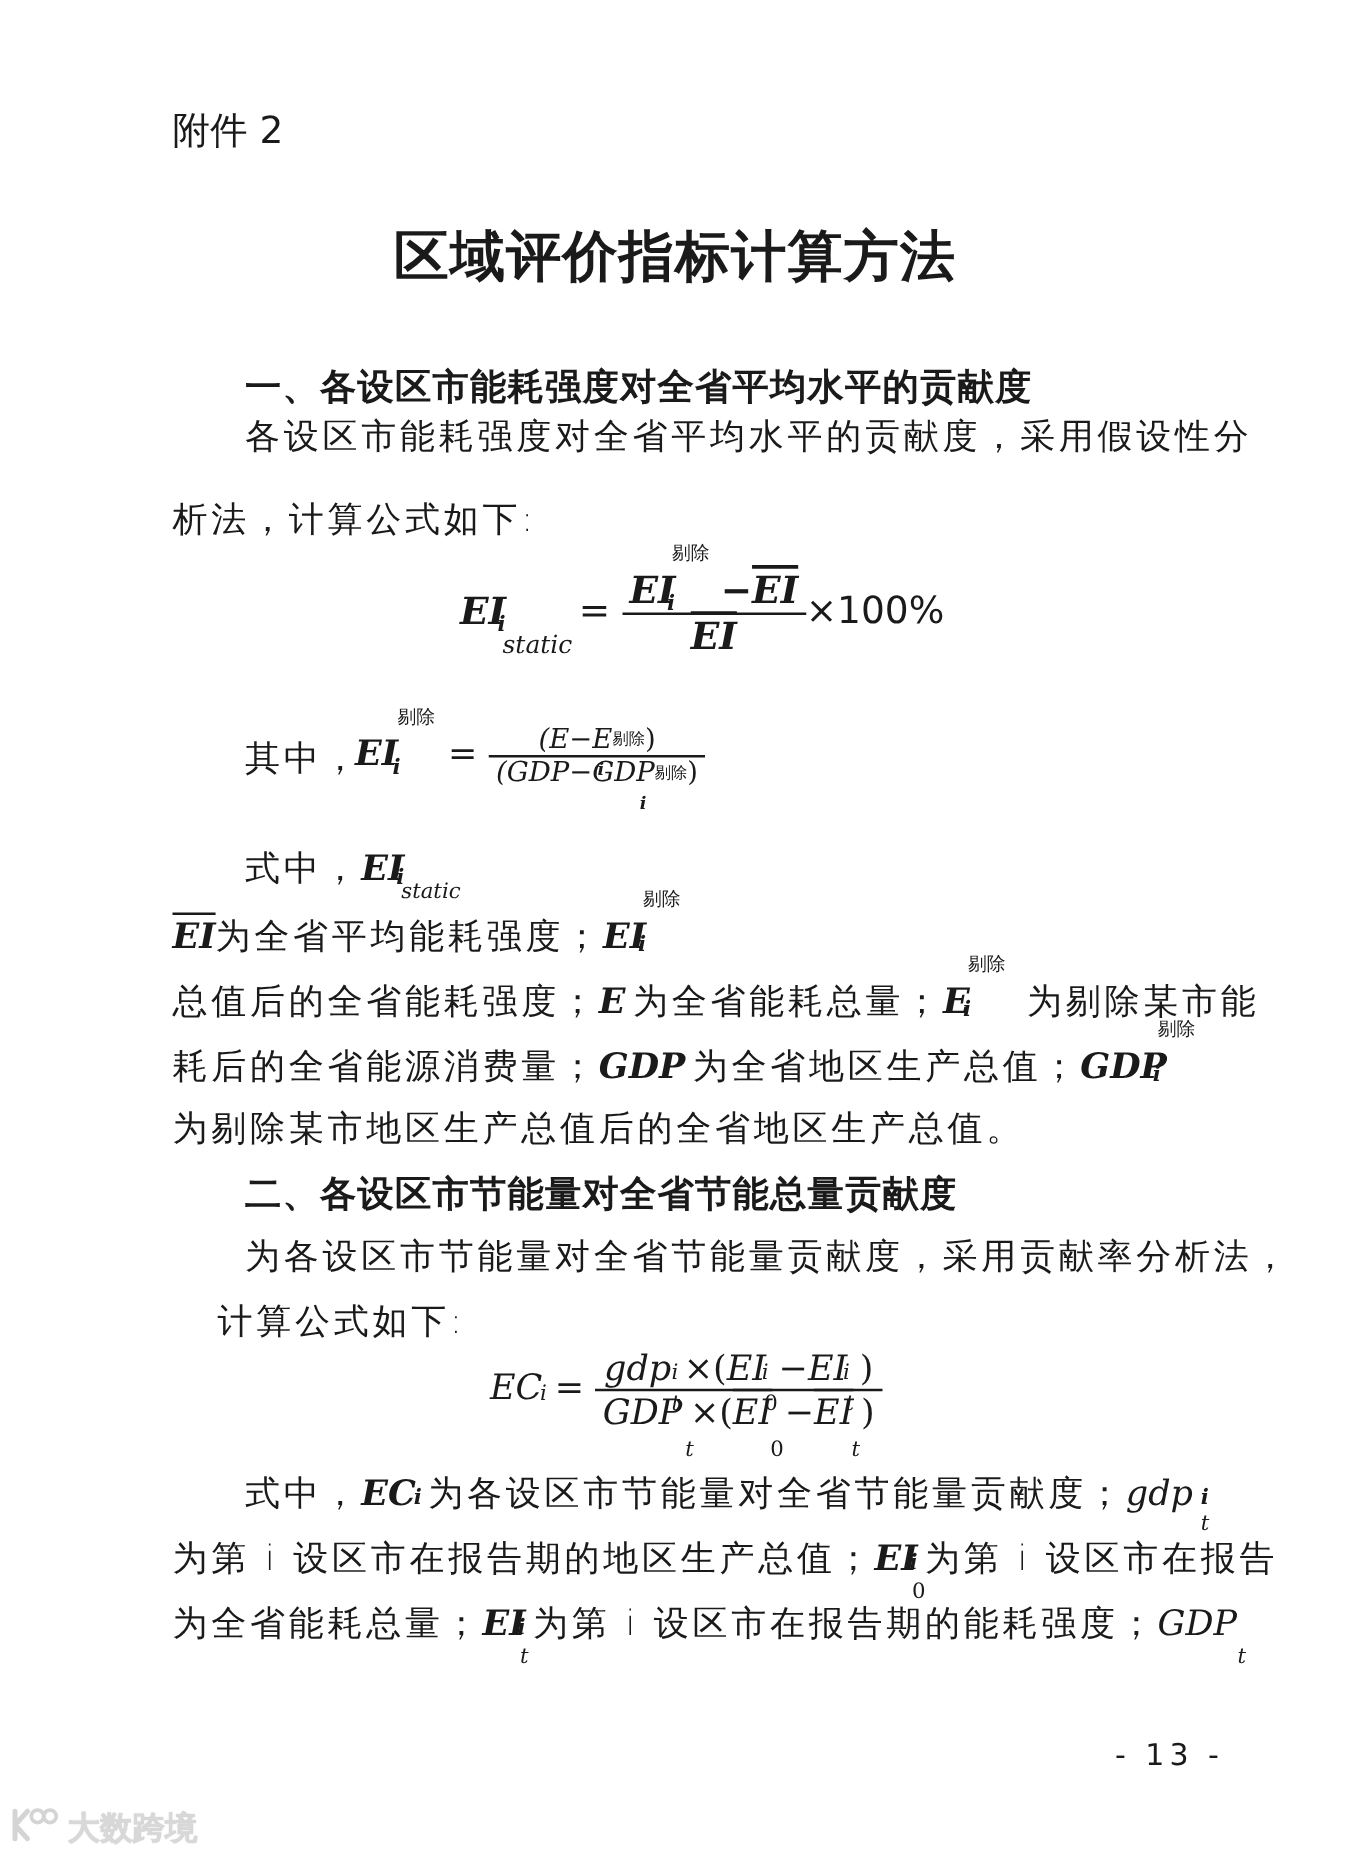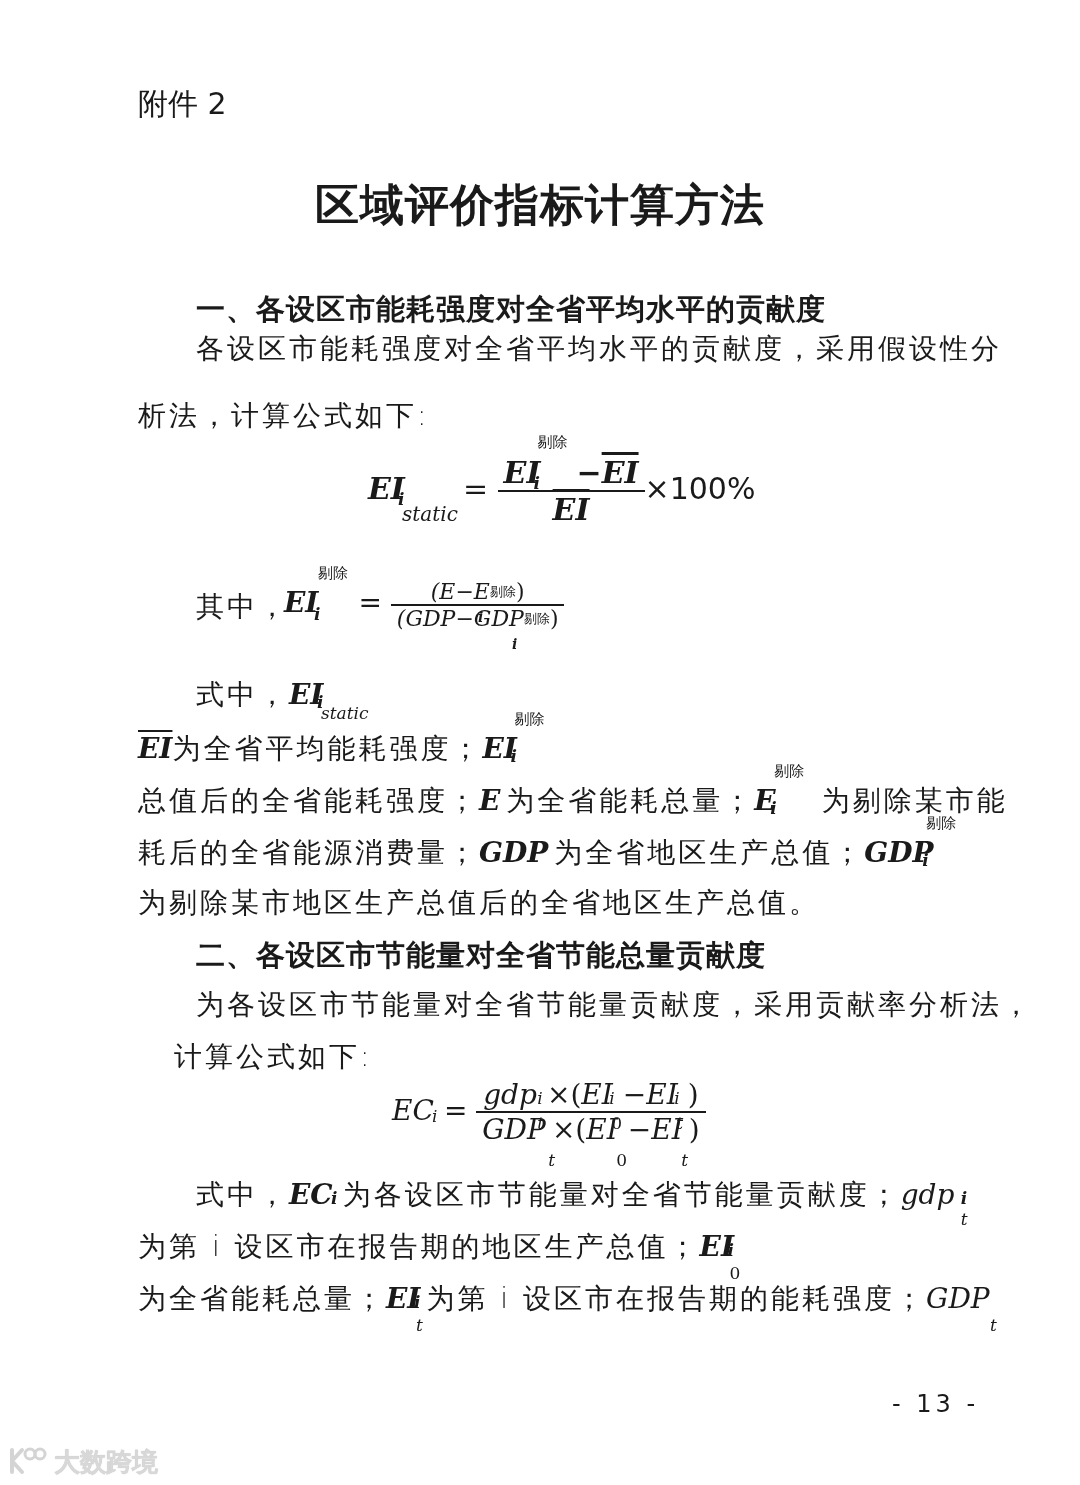--- a/index.html
+++ b/index.html
@@ -82,21 +82,21 @@
       <span class="num m" style="font-weight:normal;"><span class="ss"><span>gdp</span><span class="sup" style="left:54px;top:-8px;">t</span><span class="sub" style="left:54px;top:10px;font-weight:normal;">i</span></span><span style="display:inline-block;width:10px;"></span><span class="mn" style="font-style:normal;">×(</span><span class="ss"><span>EI</span><span class="sup" style="left:30px;top:-8px;font-style:normal;">0</span><span class="sub" style="left:28px;top:10px;font-weight:normal;">i</span></span><span style="display:inline-block;width:10px;"></span><span class="mn" style="font-style:normal;">−</span><span class="ss"><span>EI</span><span class="sup" style="left:30px;top:-8px;">t</span><span class="sub" style="left:28px;top:10px;font-weight:normal;">i</span></span><span style="display:inline-block;width:10px;"></span><span class="mn" style="font-style:normal;">)</span></span>
       <span class="bar"></span>
       <span class="den m" style="font-weight:normal;"><span class="ss"><span>GDP</span><span class="sup" style="left:66px;top:-6px;">t</span></span><span style="display:inline-block;width:6px;"></span><span class="mn" style="font-style:normal;">×(</span><span class="ss over"><span>EI</span><span class="sup" style="left:30px;top:-6px;font-style:normal;">0</span></span><span style="display:inline-block;width:10px;"></span><span class="mn" style="font-style:normal;">−</span><span class="ss over"><span>EI</span><span class="sup" style="left:30px;top:-6px;">t</span></span><span style="display:inline-block;width:6px;"></span><span class="mn" style="font-style:normal;">)</span></span>
     </span>
   </div>
 
   <div class="abs p" style="left:196px; top:1176px;">
     <span>式中，</span><span class="m ss"><span>EC</span><span class="sub" style="left:42px;top:10px;">i</span></span><span style="display:inline-block;width:10px;"></span><span>为各设区市节能量对全省节能量贡献度；</span><span class="m ss" style="font-weight:normal;"><span>gdp</span><span class="sup" style="left:60px;top:-12px;">t</span><span class="sub" style="left:60px;top:10px;">i</span></span>
   </div>
   <div class="abs p" style="left:138px; top:1228px;">
-    <span>为第 i 设区市在报告期的地区生产总值；</span><span class="m ss"><span>EI</span><span class="sup" style="left:30px;top:-10px;font-style:normal;">0</span><span class="sub" style="left:28px;top:10px;">i</span></span><span style="display:inline-block;width:6px;"></span>
+    <span>为第 i 设区市在报告期的地区生产总值；</span><span class="m ss"><span>EI</span><span class="sup" style="left:30px;top:-10px;font-style:normal;">0</span><span class="sub" style="left:28px;top:10px;">i</span></span><span style="display:inline-block;width:6px;"></span><span>为第 i 设区市在报告</span>
   </div>
   <div class="abs p" style="left:138px; top:1280px;">
     <span>为全省能耗总量；</span><span class="m ss"><span>EI</span><span class="sup" style="left:30px;top:-10px;">t</span><span class="sub" style="left:28px;top:10px;">i</span></span><span style="display:inline-block;width:6px;"></span><span>为第 i 设区市在报告期的能耗强度；</span><span class="m ss" style="font-weight:normal;"><span>GDP</span><span class="sup" style="left:64px;top:-10px;">t</span></span>
   </div>
 
   <div class="abs pagenum">- 13 -</div>
   <div class="abs wm">
     <span style="display:inline-block;vertical-align:middle;margin-right:6px;">
       <svg width="40" height="30" viewBox="0 0 40 30">
         <path d="M4 4 L4 26 M4 15 L14 4 M4 15 L14 26" stroke="#d4d4d4" stroke-width="4" fill="none" stroke-linecap="round"></path>

